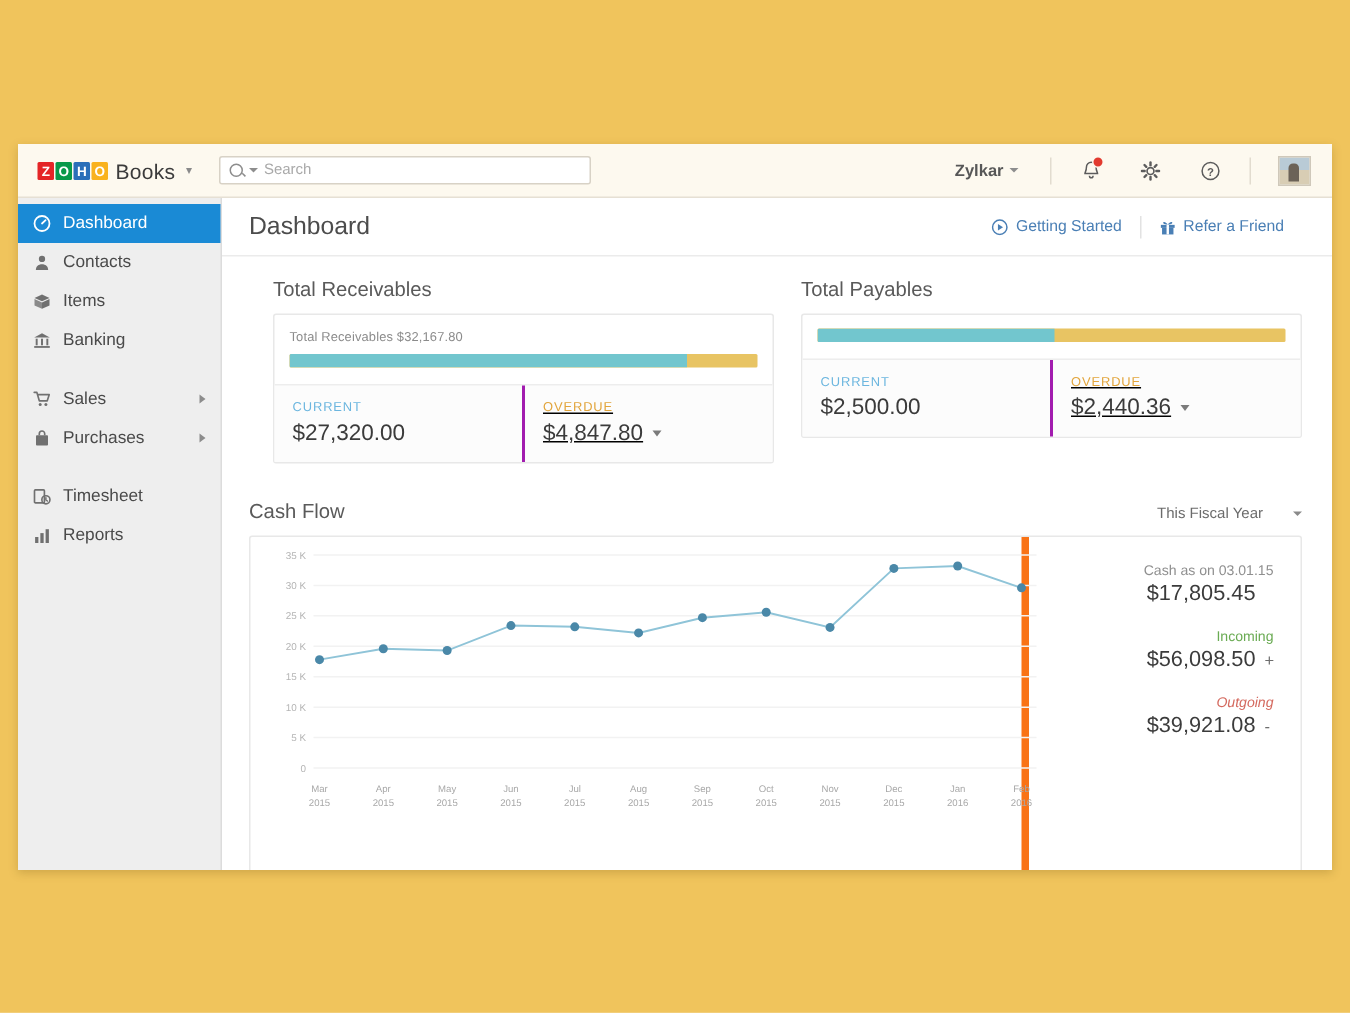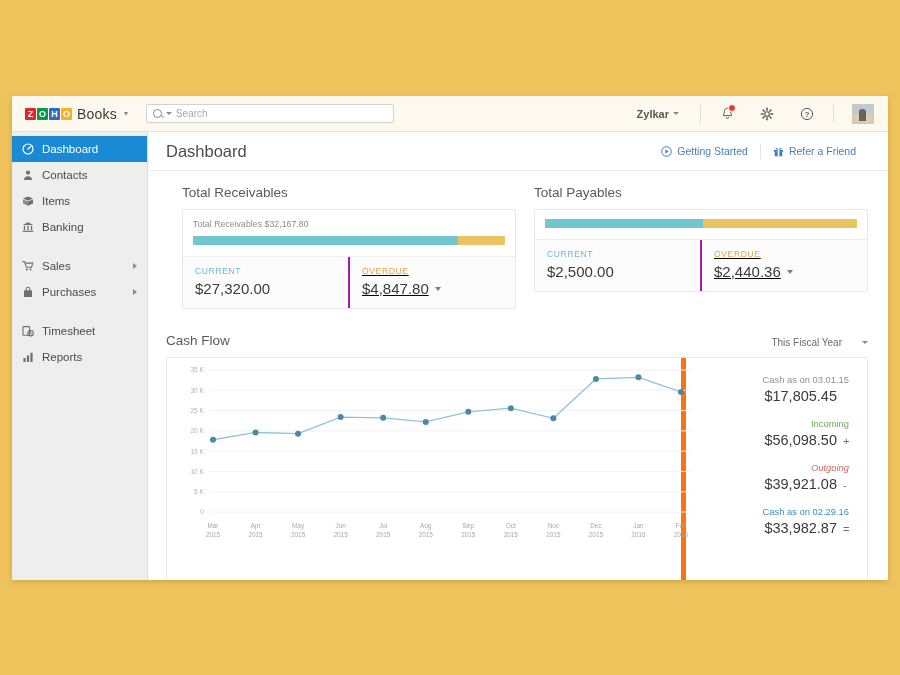--- a/index.html
+++ b/index.html
@@ -604,27 +604,20 @@
                   <span class="cf-sign">+</span>
                 </div>
               </div>
               <div class="cf-row">
                 <div class="cf-label cf-lbl-out">Outgoing</div>
                 <div class="cf-amt">
                   <span>$39,921.08</span>
                   <span class="cf-sign">-</span>
                 </div>
               </div>
-              <div class="cf-row">
-                <div class="cf-label cf-lbl-blue">Cash as on 02.29.16</div>
-                <div class="cf-amt">
-                  <span>$33,982.87</span>
-                  <span class="cf-sign">=</span>
-                </div>
-              </div>
             </div>
           </div>
 
         </div>
       </div>
     </div>
   </div>
 </div>
 
 </body></html>

